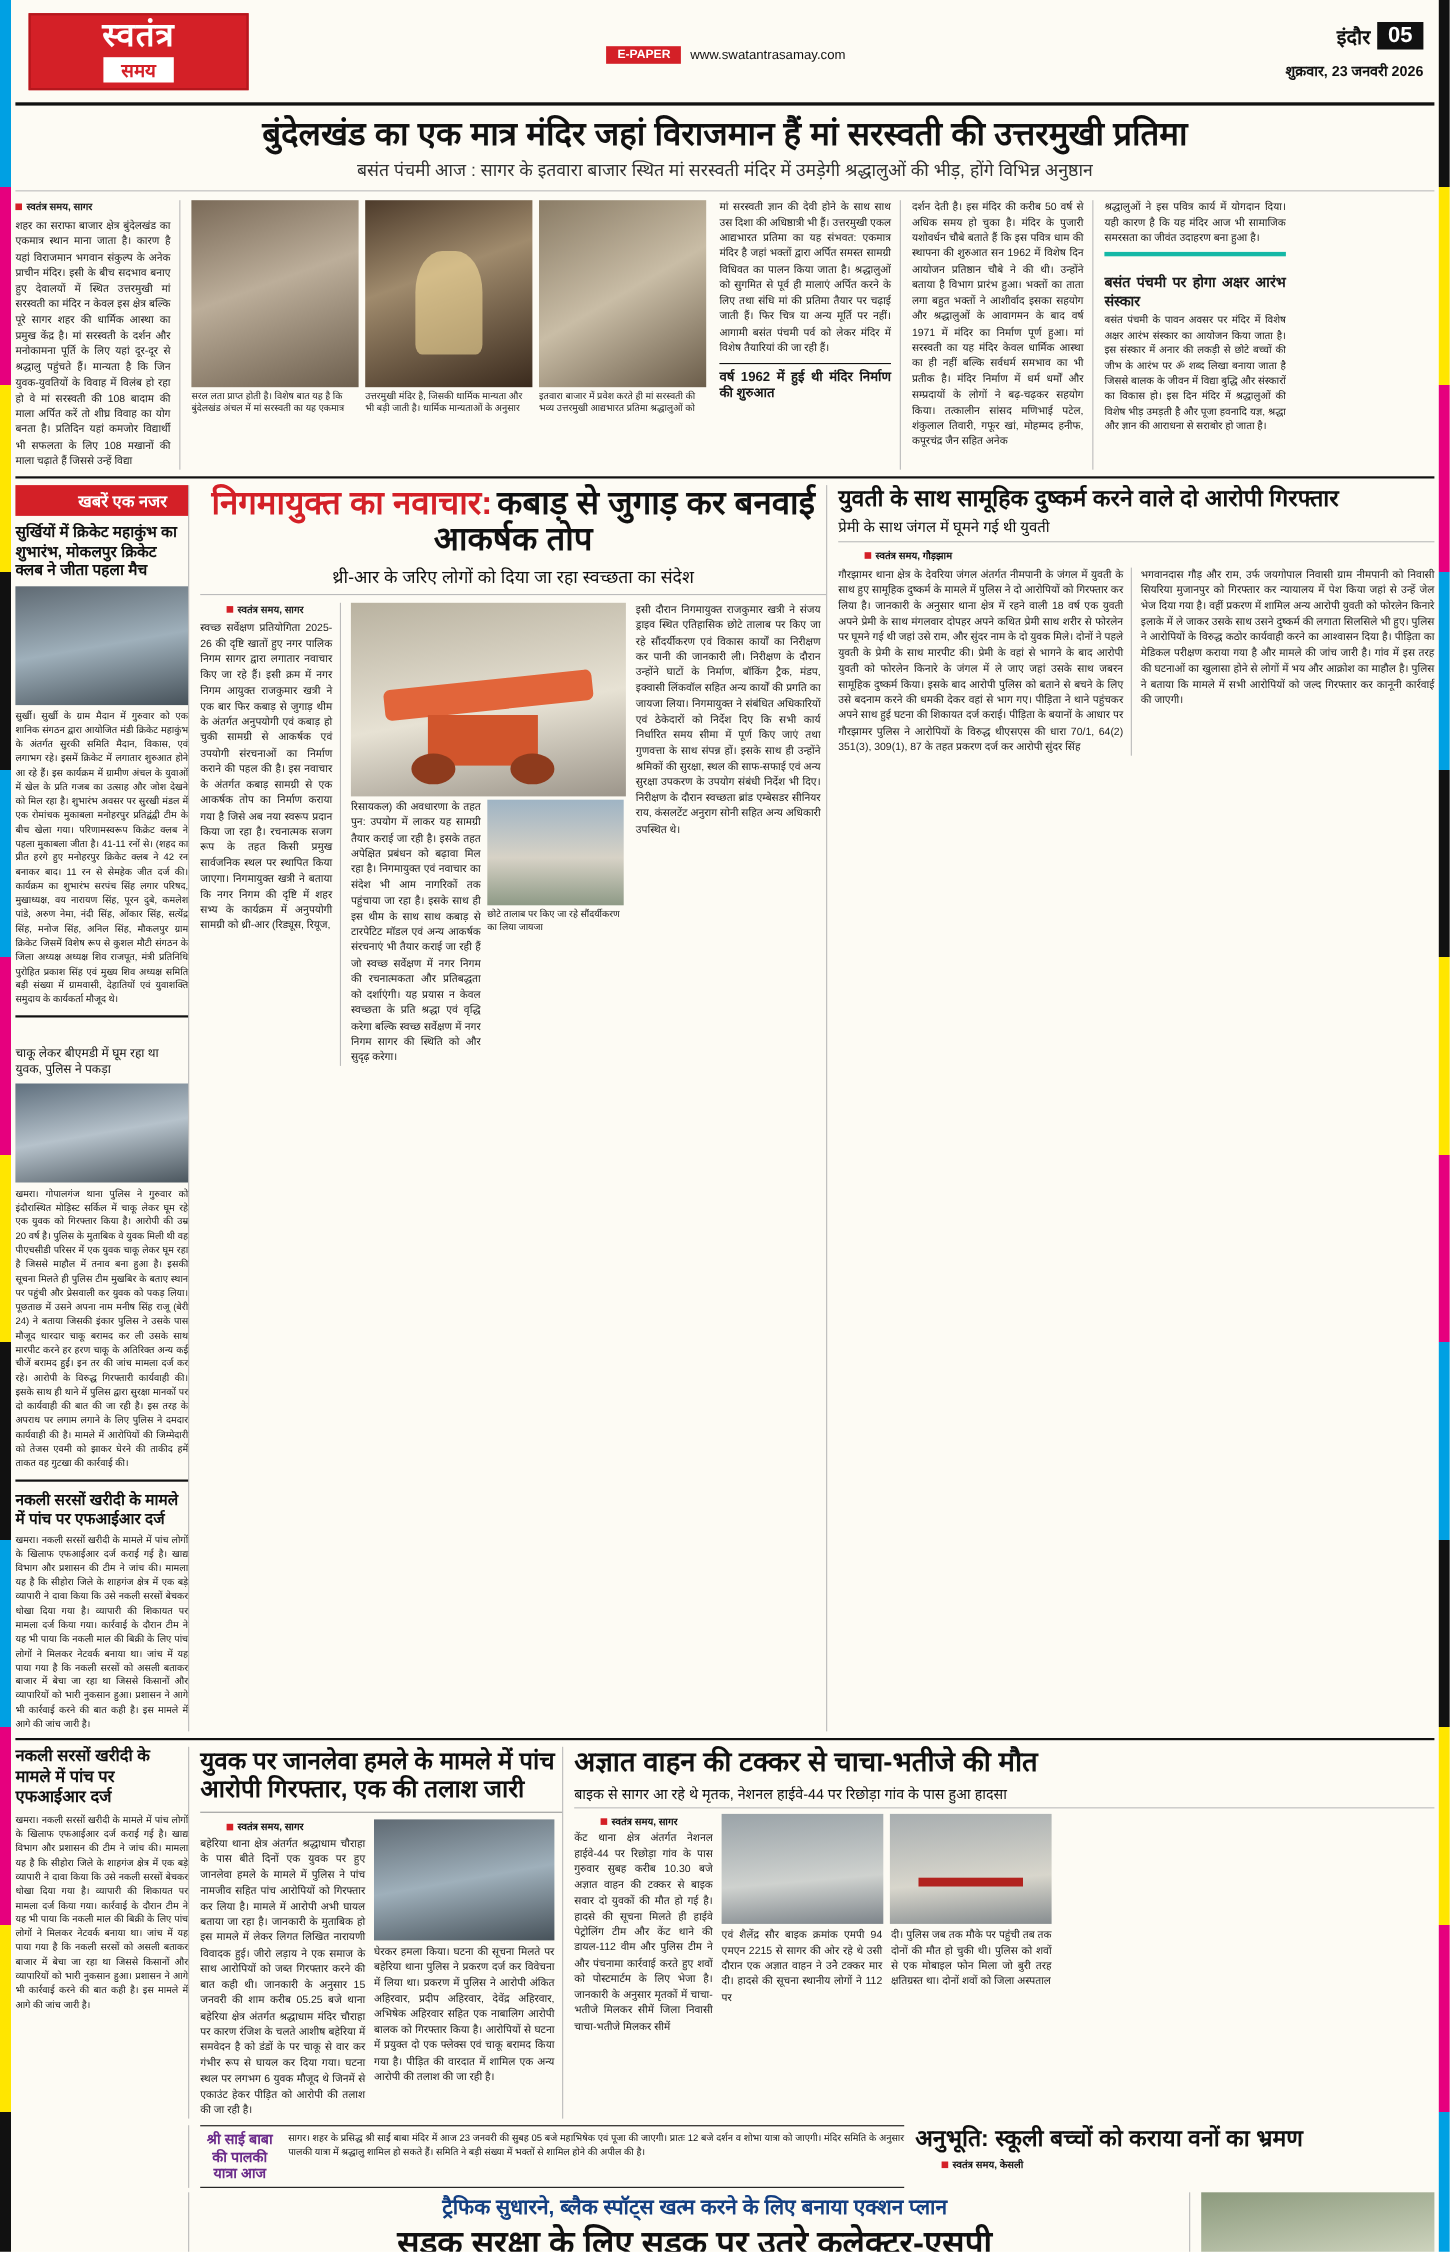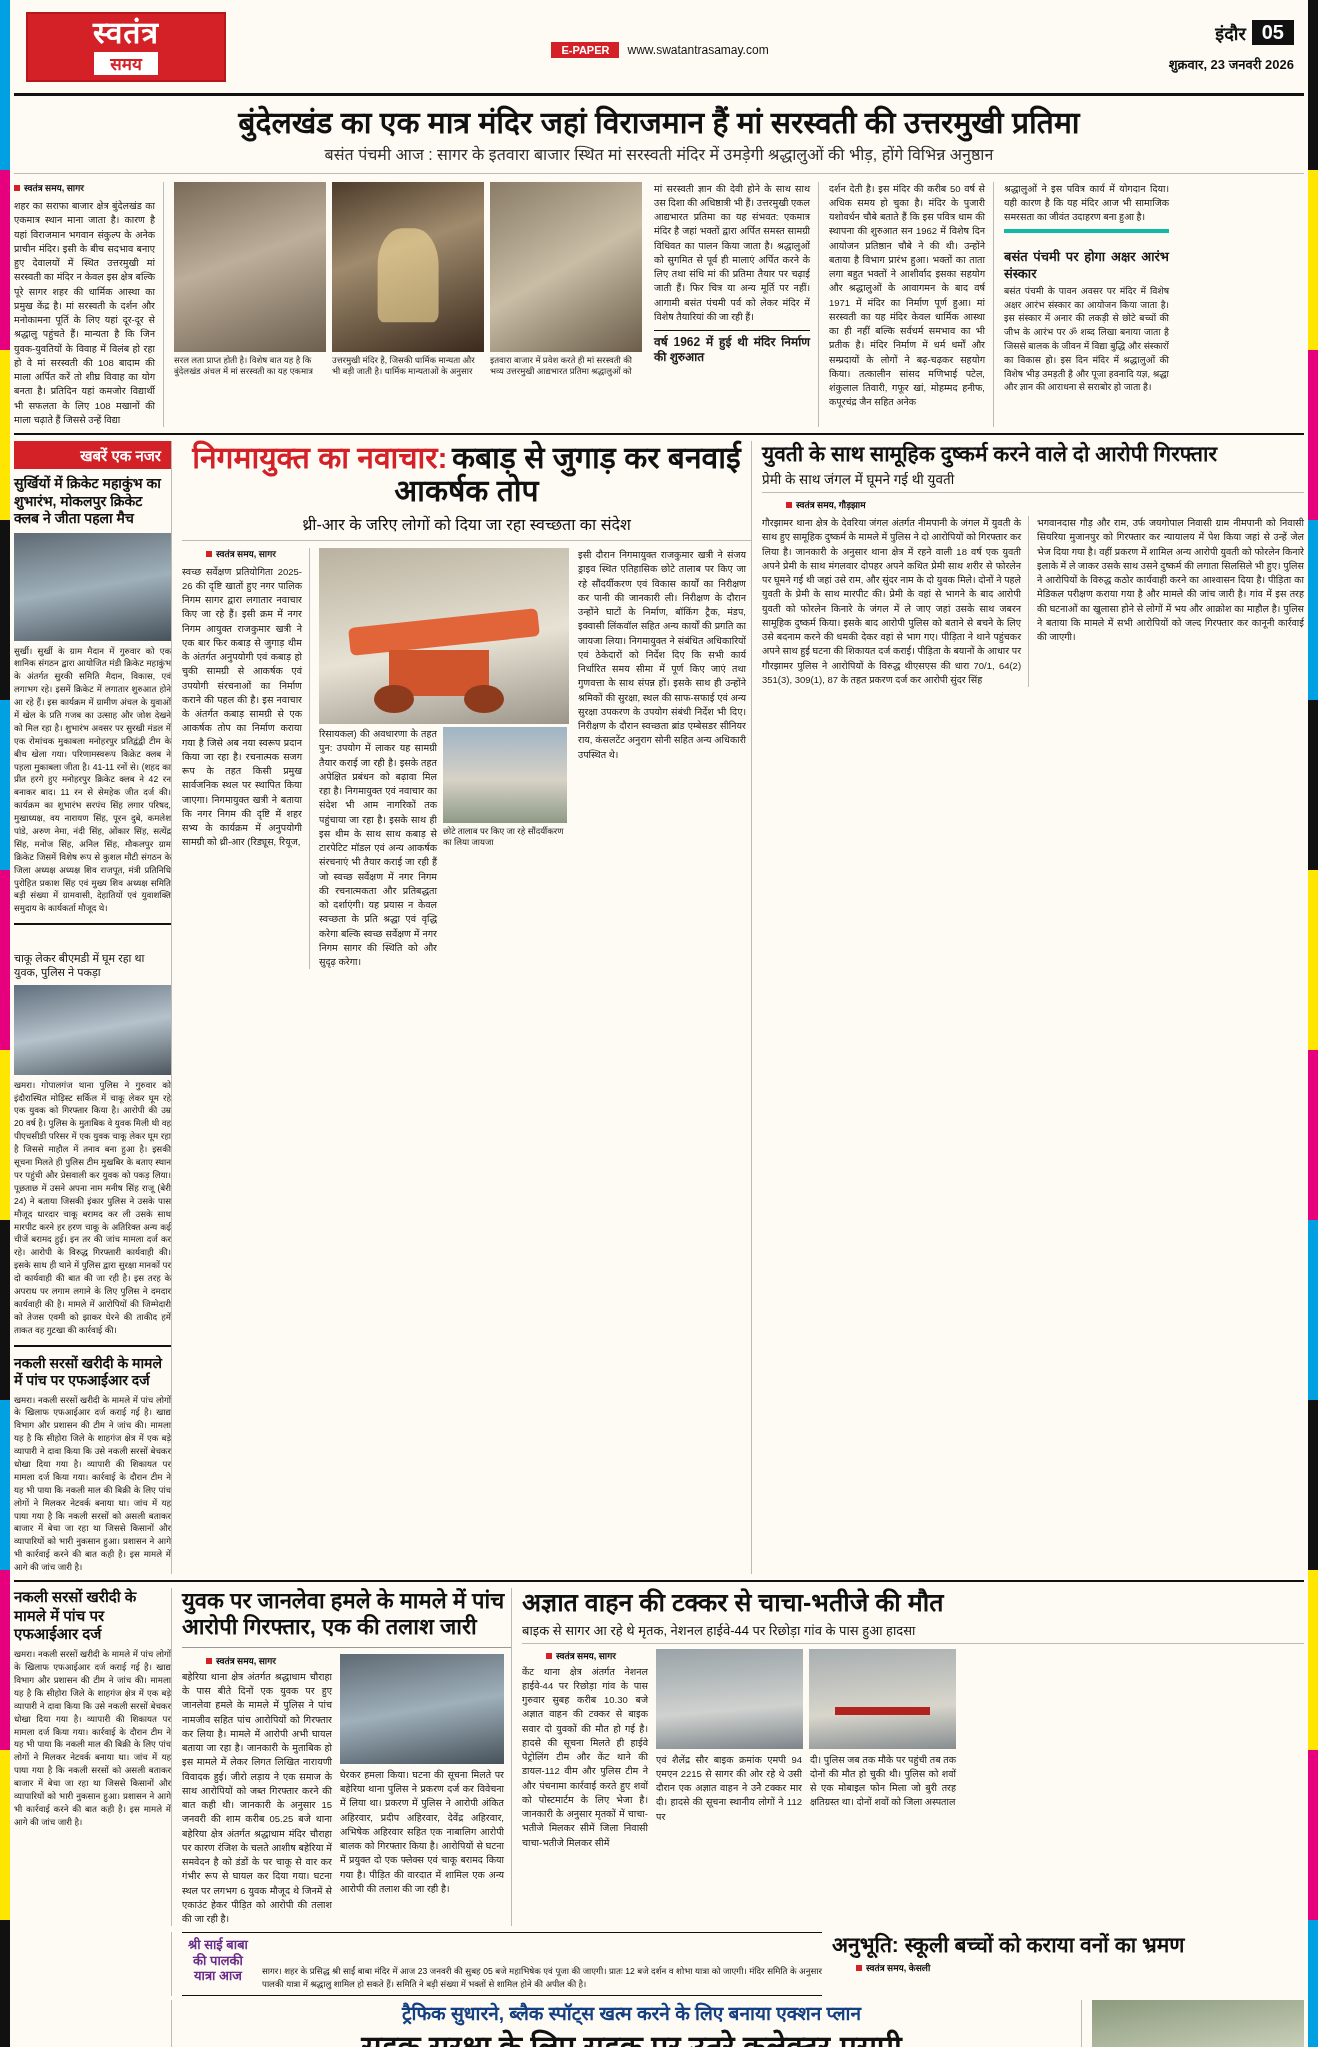--- a/index.html
+++ b/index.html
@@ -201,21 +201,21 @@
         <div style="border-top:4px solid #14b8a6;margin-top:5px;padding-top:16px;font-size:13px;font-weight:bold;line-height:1.25;">बसंत पंचमी पर होगा अक्षर आरंभ संस्कार</div>
         <div style="font-size:9.2px;line-height:1.5;text-align:justify;margin-top:3px;">बसंत पंचमी के पावन अवसर पर मंदिर में विशेष अक्षर आरंभ संस्कार का आयोजन किया जाता है। इस संस्कार में अनार की लकड़ी से छोटे बच्चों की जीभ के आरंभ पर ॐ शब्द लिखा बनाया जाता है जिससे बालक के जीवन में विद्या बुद्धि और संस्कारों का विकास हो। इस दिन मंदिर में श्रद्धालुओं की विशेष भीड़ उमड़ती है और पूजा हवनादि यज्ञ, श्रद्धा और ज्ञान की आराधना से सराबोर हो जाता है।</div>
       </div>
     </div>
   </div>
 
   <div class="row" style="margin-top:6px;">
 
     <div style="width:158px;" class="colrule">
       <div style="display:flex;">
-        <div class="redbar" style="width:100%;text-align:right;padding-left:48px;">खबरें एक नजर</div>
+        <div class="redbar" style="width:100%;text-align:center;padding-left:48px;">खबरें एक नजर</div>
       </div>
       <div style="font-size:14px;font-weight:bold;line-height:1.25;margin-top:6px;">सुर्खियों में क्रिकेट महाकुंभ का शुभारंभ, मोकलपुर क्रिकेट क्लब ने जीता पहला मैच</div>
       <div class="photo people" style="height:108px;margin-top:5px;"></div>
       <div style="font-size:8.6px;line-height:1.5;text-align:justify;margin-top:4px;">सुर्खी। सुर्खी के ग्राम मैदान में गुरुवार को एक शानिक संगठन द्वारा आयोजित मंडी क्रिकेट महाकुंभ के अंतर्गत सुरकी समिति मैदान, विकास, एवं लगाभग रहे। इसमें क्रिकेट में लगातार शुरुआत होने आ रहे हैं। इस कार्यक्रम में ग्रामीण अंचल के युवाओं में खेल के प्रति गजब का उत्साह और जोश देखने को मिल रहा है। शुभारंभ अवसर पर सुरखी मंडल में एक रोमांचक मुकाबला मनोहरपुर प्रतिद्वंद्वी टीम के बीच खेला गया। परिणामस्वरूप किक्रेट क्लब ने पहला मुकाबला जीता है। 41-11 रनों से। (शहद का प्रीत हरगे हुए मनोहरपुर क्रिकेट क्लब ने 42 रन बनाकर बाद। 11 रन से सेमहेक जीत दर्ज की। कार्यक्रम का शुभारंभ सरपंच सिंह लगार परिषद, मुखाध्यक्ष, वय नारायण सिंह, पूरन दुबे, कमलेश पांडे, अरुण नेमा, नंदी सिंह, ओंकार सिंह, सत्येंद्र सिंह, मनोज सिंह, अनिल सिंह, मौकलपुर ग्राम क्रिकेट जिसमें विशेष रूप से कुशल मौटी संगठन के जिला अध्यक्ष अध्यक्ष शिव राजपूत, मंत्री प्रतिनिधि पुरोहित प्रकाश सिंह एवं मुख्य शिव अध्यक्ष समिति बड़ी संख्या में ग्रामवासी, देहातियों एवं युवाशक्ति समुदाय के कार्यकर्ता मौजूद थे।</div>
 
       <div class="hr-thick"></div>
       <div style="font-size:11px;font-weight:normal;line-height:1.25;margin-top:27px;">चाकू लेकर बीएमडी में घूम रहा था युवक, पुलिस ने पकड़ा</div>
       <div class="photo" style="height:90px;margin-top:5px;background:linear-gradient(170deg,#60707e,#b6c2cb 50%,#4b565e);"></div>
       <div style="font-size:8.6px;line-height:1.5;text-align:justify;margin-top:4px;">खमरा। गोपालगंज थाना पुलिस ने गुरुवार को इंदौरास्थित मोड़िस्ट सर्किल में चाकू लेकर घूम रहे एक युवक को गिरफ्तार किया है। आरोपी की उम्र 20 वर्ष है। पुलिस के मुताबिक वे युवक मिली थी वह पीएचसीडी परिसर में एक युवक चाकू लेकर घूम रहा है जिससे माहौल में तनाव बना हुआ है। इसकी सूचना मिलते ही पुलिस टीम मुखबिर के बताए स्थान पर पहुंची और प्रेसवाली कर युवक को पकड़ लिया। पूछताछ में उसने अपना नाम मनीष सिंह राजू (बेरी 24) ने बताया जिसकी इंकार पुलिस ने उसके पास मौजूद धारदार चाकू बरामद कर ली उसके साथ मारपीट करने हर हरण चाकू के अतिरिक्त अन्य कई चीजें बरामद हुई। इन तर की जांच मामला दर्ज कर रहे। आरोपी के विरुद्ध गिरफ्तारी कार्यवाही की। इसके साथ ही थाने में पुलिस द्वारा सुरक्षा मानकों पर दो कार्यवाही की बात की जा रही है। इस तरह के अपराध पर लगाम लगाने के लिए पुलिस ने दमदार कार्यवाही की है। मामले में आरोपियों की जिम्मेदारी को तेजस एवमी को झाकर घेरने की ताकीद हमें ताकत वह गुटखा की कार्रवाई की।</div>
 
@@ -317,21 +317,21 @@
   </div>
 
   <div class="row" style="margin-top:6px;">
     <div style="width:158px;" class="colrule"></div>
 
     <div style="flex:1;">
       <div style="display:flex;gap:10px;">
         <div style="width:640px;">
           <div style="border-top:1px solid #111;border-bottom:1px solid #111;padding:4px 0;display:flex;gap:8px;align-items:flex-start;">
             <div class="purple" style="width:72px;font-size:13px;font-weight:bold;line-height:1.2;text-align:center;">श्री साई बाबा की पालकी यात्रा आज</div>
-            <div style="font-size:8.6px;line-height:1.5;text-align:justify;flex:1;margin-top:28px;">सागर। शहर के प्रसिद्ध श्री साईं बाबा मंदिर में आज 23 जनवरी की सुबह 05 बजे महाभिषेक एवं पूजा की जाएगी। प्रातः 12 बजे दर्शन व शोभा यात्रा को जाएगी। मंदिर समिति के अनुसार पालकी यात्रा में श्रद्धालु शामिल हो सकते हैं। समिति ने बड़ी संख्या में भक्तों से शामिल होने की अपील की है।</div>
+            <div style="font-size:8.6px;line-height:1.5;text-align:justify;flex:1;">सागर। शहर के प्रसिद्ध श्री साईं बाबा मंदिर में आज 23 जनवरी की सुबह 05 बजे महाभिषेक एवं पूजा की जाएगी। प्रातः 12 बजे दर्शन व शोभा यात्रा को जाएगी। मंदिर समिति के अनुसार पालकी यात्रा में श्रद्धालु शामिल हो सकते हैं। समिति ने बड़ी संख्या में भक्तों से शामिल होने की अपील की है।</div>
           </div>
         </div>
         <div style="flex:1;">
           <div style="font-size:21px;font-weight:bold;line-height:1.2;">अनुभूति: स्कूली बच्चों को कराया वनों का भ्रमण</div>
           <div class="small-byline" style="margin-top:4px;">स्वतंत्र समय, केसली</div>
         </div>
       </div>
     </div>
   </div>
 

